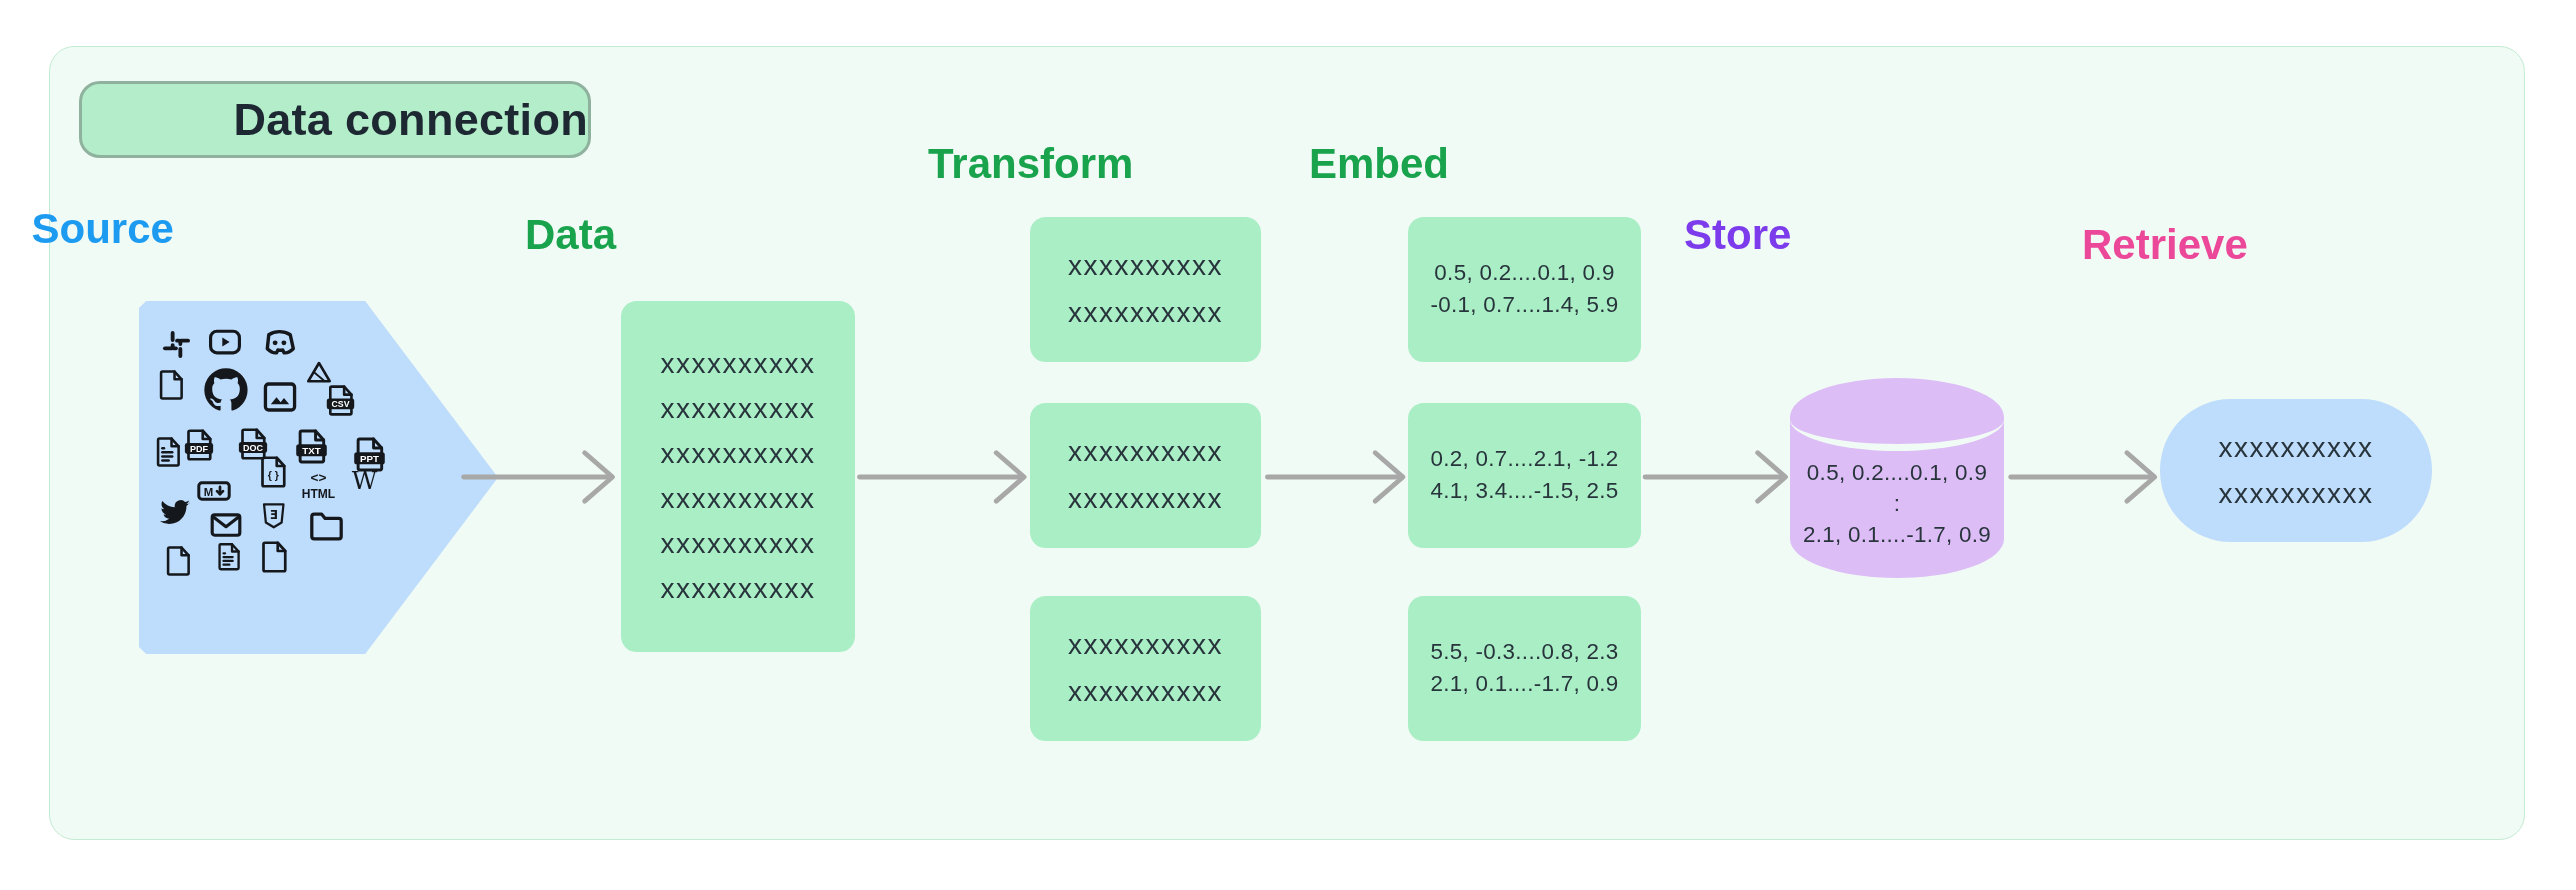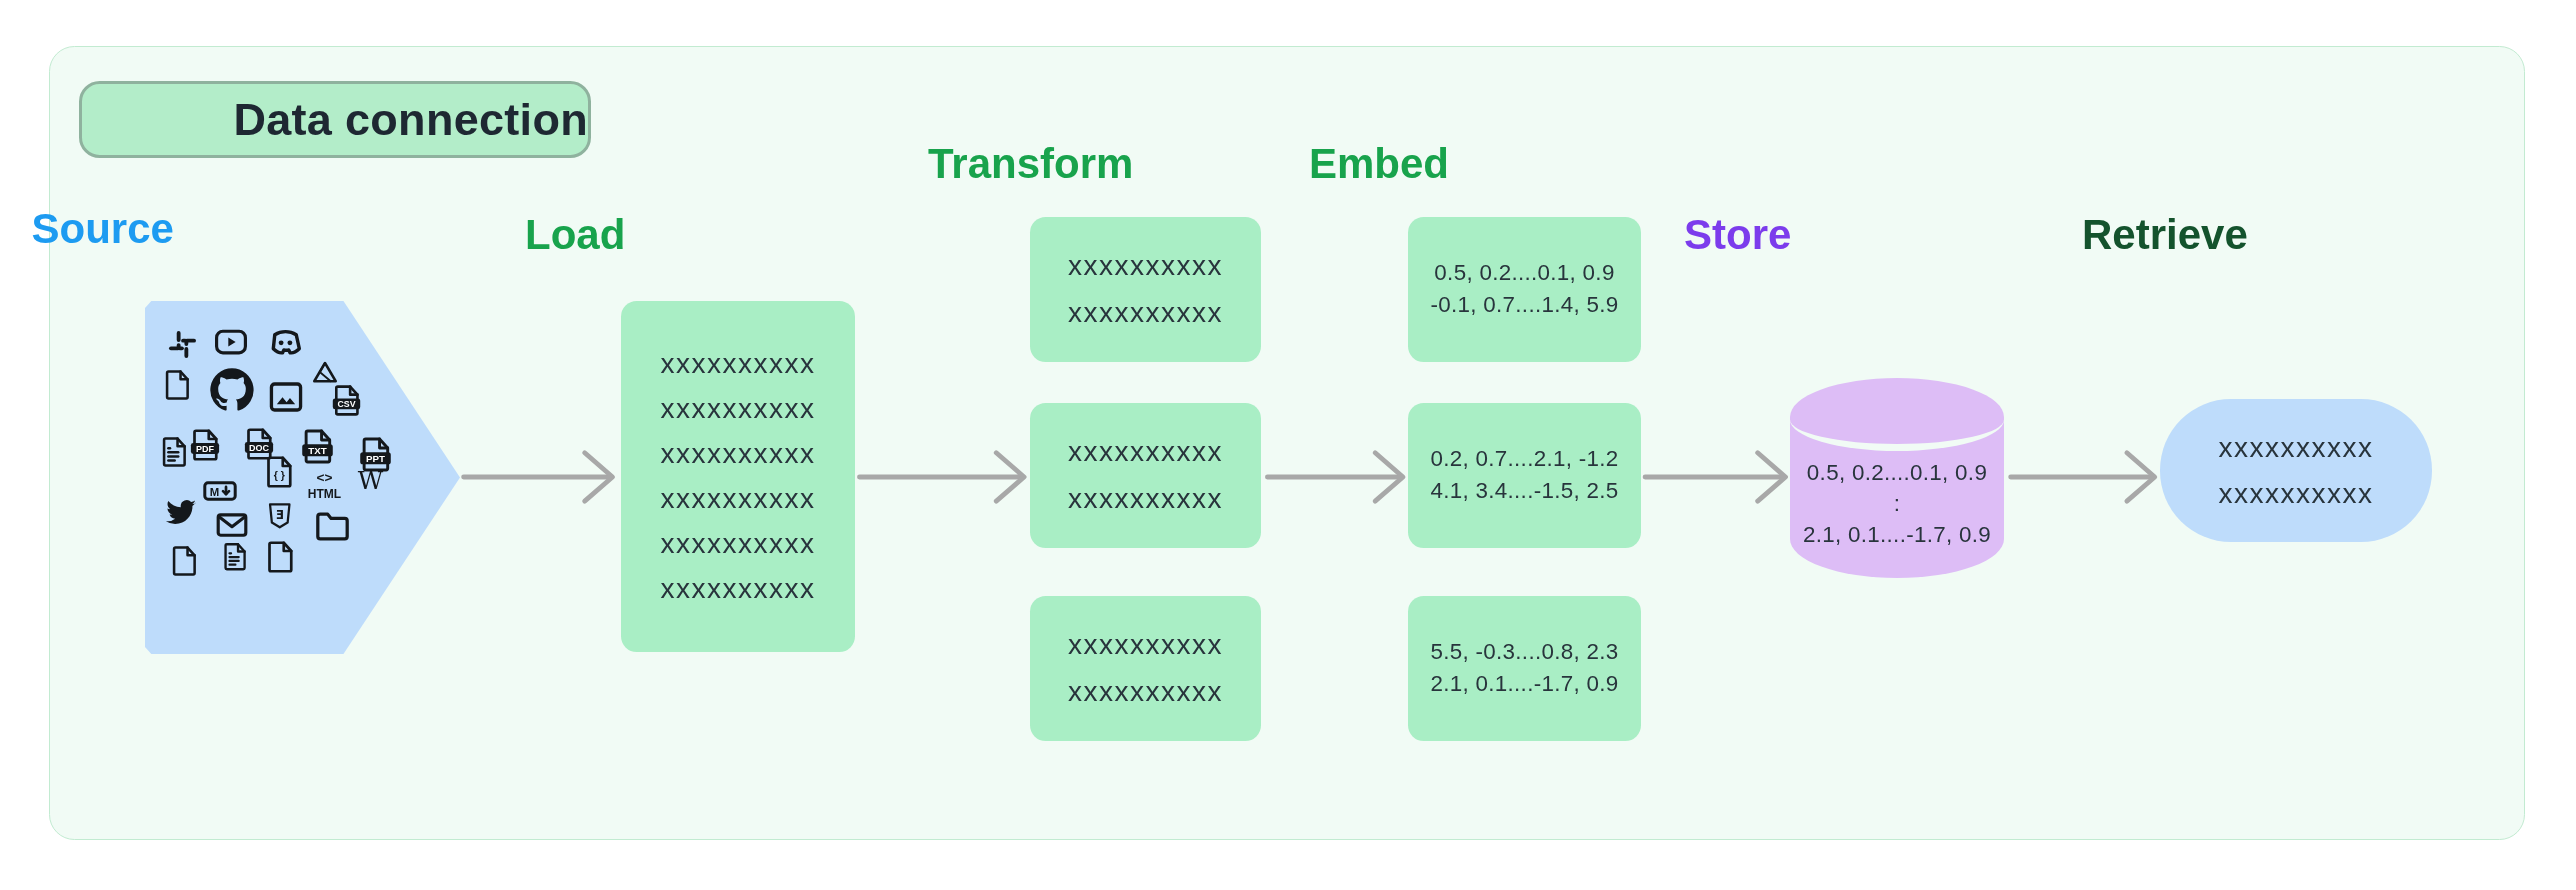--- a/index.html
+++ b/index.html
@@ -8,22 +8,22 @@
   
   .panel{left:49px;top:46px;width:2474px;height:792px;background:#f1fbf5;
     border:1.8px solid #c2ebd1;border-radius:25.4px;}
   
   .badge{left:79px;top:81px;width:506px;height:71px;background:#b3edc9;
     border:3.6px solid #8fb29e;border-radius:20.6px;display:flex;align-items:center;justify-content:flex-end;}
   .badge span{font-size:45px;font-weight:700;color:#1e2832;letter-spacing:0.3px;}
   
   .stage-label{width:424px;text-align:left;font-weight:700;font-size:42px;}
   
-  .chevron{left:145px;top:301px;width:315px;height:353px;background:#bedcfb;
-    clip-path:polygon(0 2%,2% 0,63% 0,100% 50%,63% 100%,2% 100%,0 98%);}
+  .chevron{left:139px;top:301px;width:315px;height:353px;background:#bedcfb;
+    clip-path:polygon(0 2%,2% 0,63% 0,100% 50%,63% 100%,2% 100%,0 98%);padding-left:44px;}
   .src-icon{position:absolute;display:block;}
   .src-icon svg{width:100%;height:100%;display:block;}
   
   .gbox{background:#a9eec5;border-radius:15.7px;display:flex;flex-direction:column;
     align-items:center;justify-content:center;}
   .gbox .line,.pill .line,.cyl .line{color:#28343c;white-space:pre;}
   .xtext .line{font-size:28px;font-weight:500;letter-spacing:1.5px;line-height:1;}
   .numtext .line{font-size:22.4px;font-weight:400;letter-spacing:0.3px;line-height:1;}
   .load-box{left:621px;top:301px;width:234px;height:351px;gap:17px;}
   .t-box{left:1030px;width:231px;height:145px;gap:19.4px;}
@@ -43,25 +43,25 @@
 </head>
 <body>
 
 <div class="abs panel"></div>
 
 <div class="abs badge">
   <span>Data connection</span>
 </div>
 
 <div class="abs stage-label" style="left: 31.5px; top: 205px; color: rgb(29, 155, 241);">Source</div>
-<div class="abs stage-label" style="left: 525px; top: 211px; color: rgb(24, 163, 76);">Load</div>
+<div class="abs stage-label" style="left: 525px; top: 211px; color: rgb(24, 163, 76);">Data</div>
 <div class="abs stage-label" style="left: 928px; top: 140px; color: rgb(24, 163, 76);">Transform</div>
 <div class="abs stage-label" style="left: 1309px; top: 140px; color: rgb(24, 163, 76);">Embed</div>
 <div class="abs stage-label" style="left: 1684px; top: 211px; color: rgb(124, 60, 236);">Store</div>
-<div class="abs stage-label" style="left: 2082px; top: 211px; color: #14532d;">Retrieve</div>
+<div class="abs stage-label" style="left: 2082px; top: 221px; color: #ec4899;">Retrieve</div>
 
 <div class="abs chevron">
   <div id="source-icons">
       <span class="src-icon" style="left: 20.6px; top: 27px; width: 33px; height: 33px;">
         <svg viewBox="0 0 24 24">
           <g stroke="#14181c" fill="none" stroke-linejoin="round" stroke-linecap="round" stroke-width="2.8">
             <path d="M9.2 3.6v5.2"></path>
             <path d="M14.8 15.2v5.2"></path>
             <path d="M3.6 14.8h5.2"></path>
             <path d="M15.2 9.2h5.2"></path>

